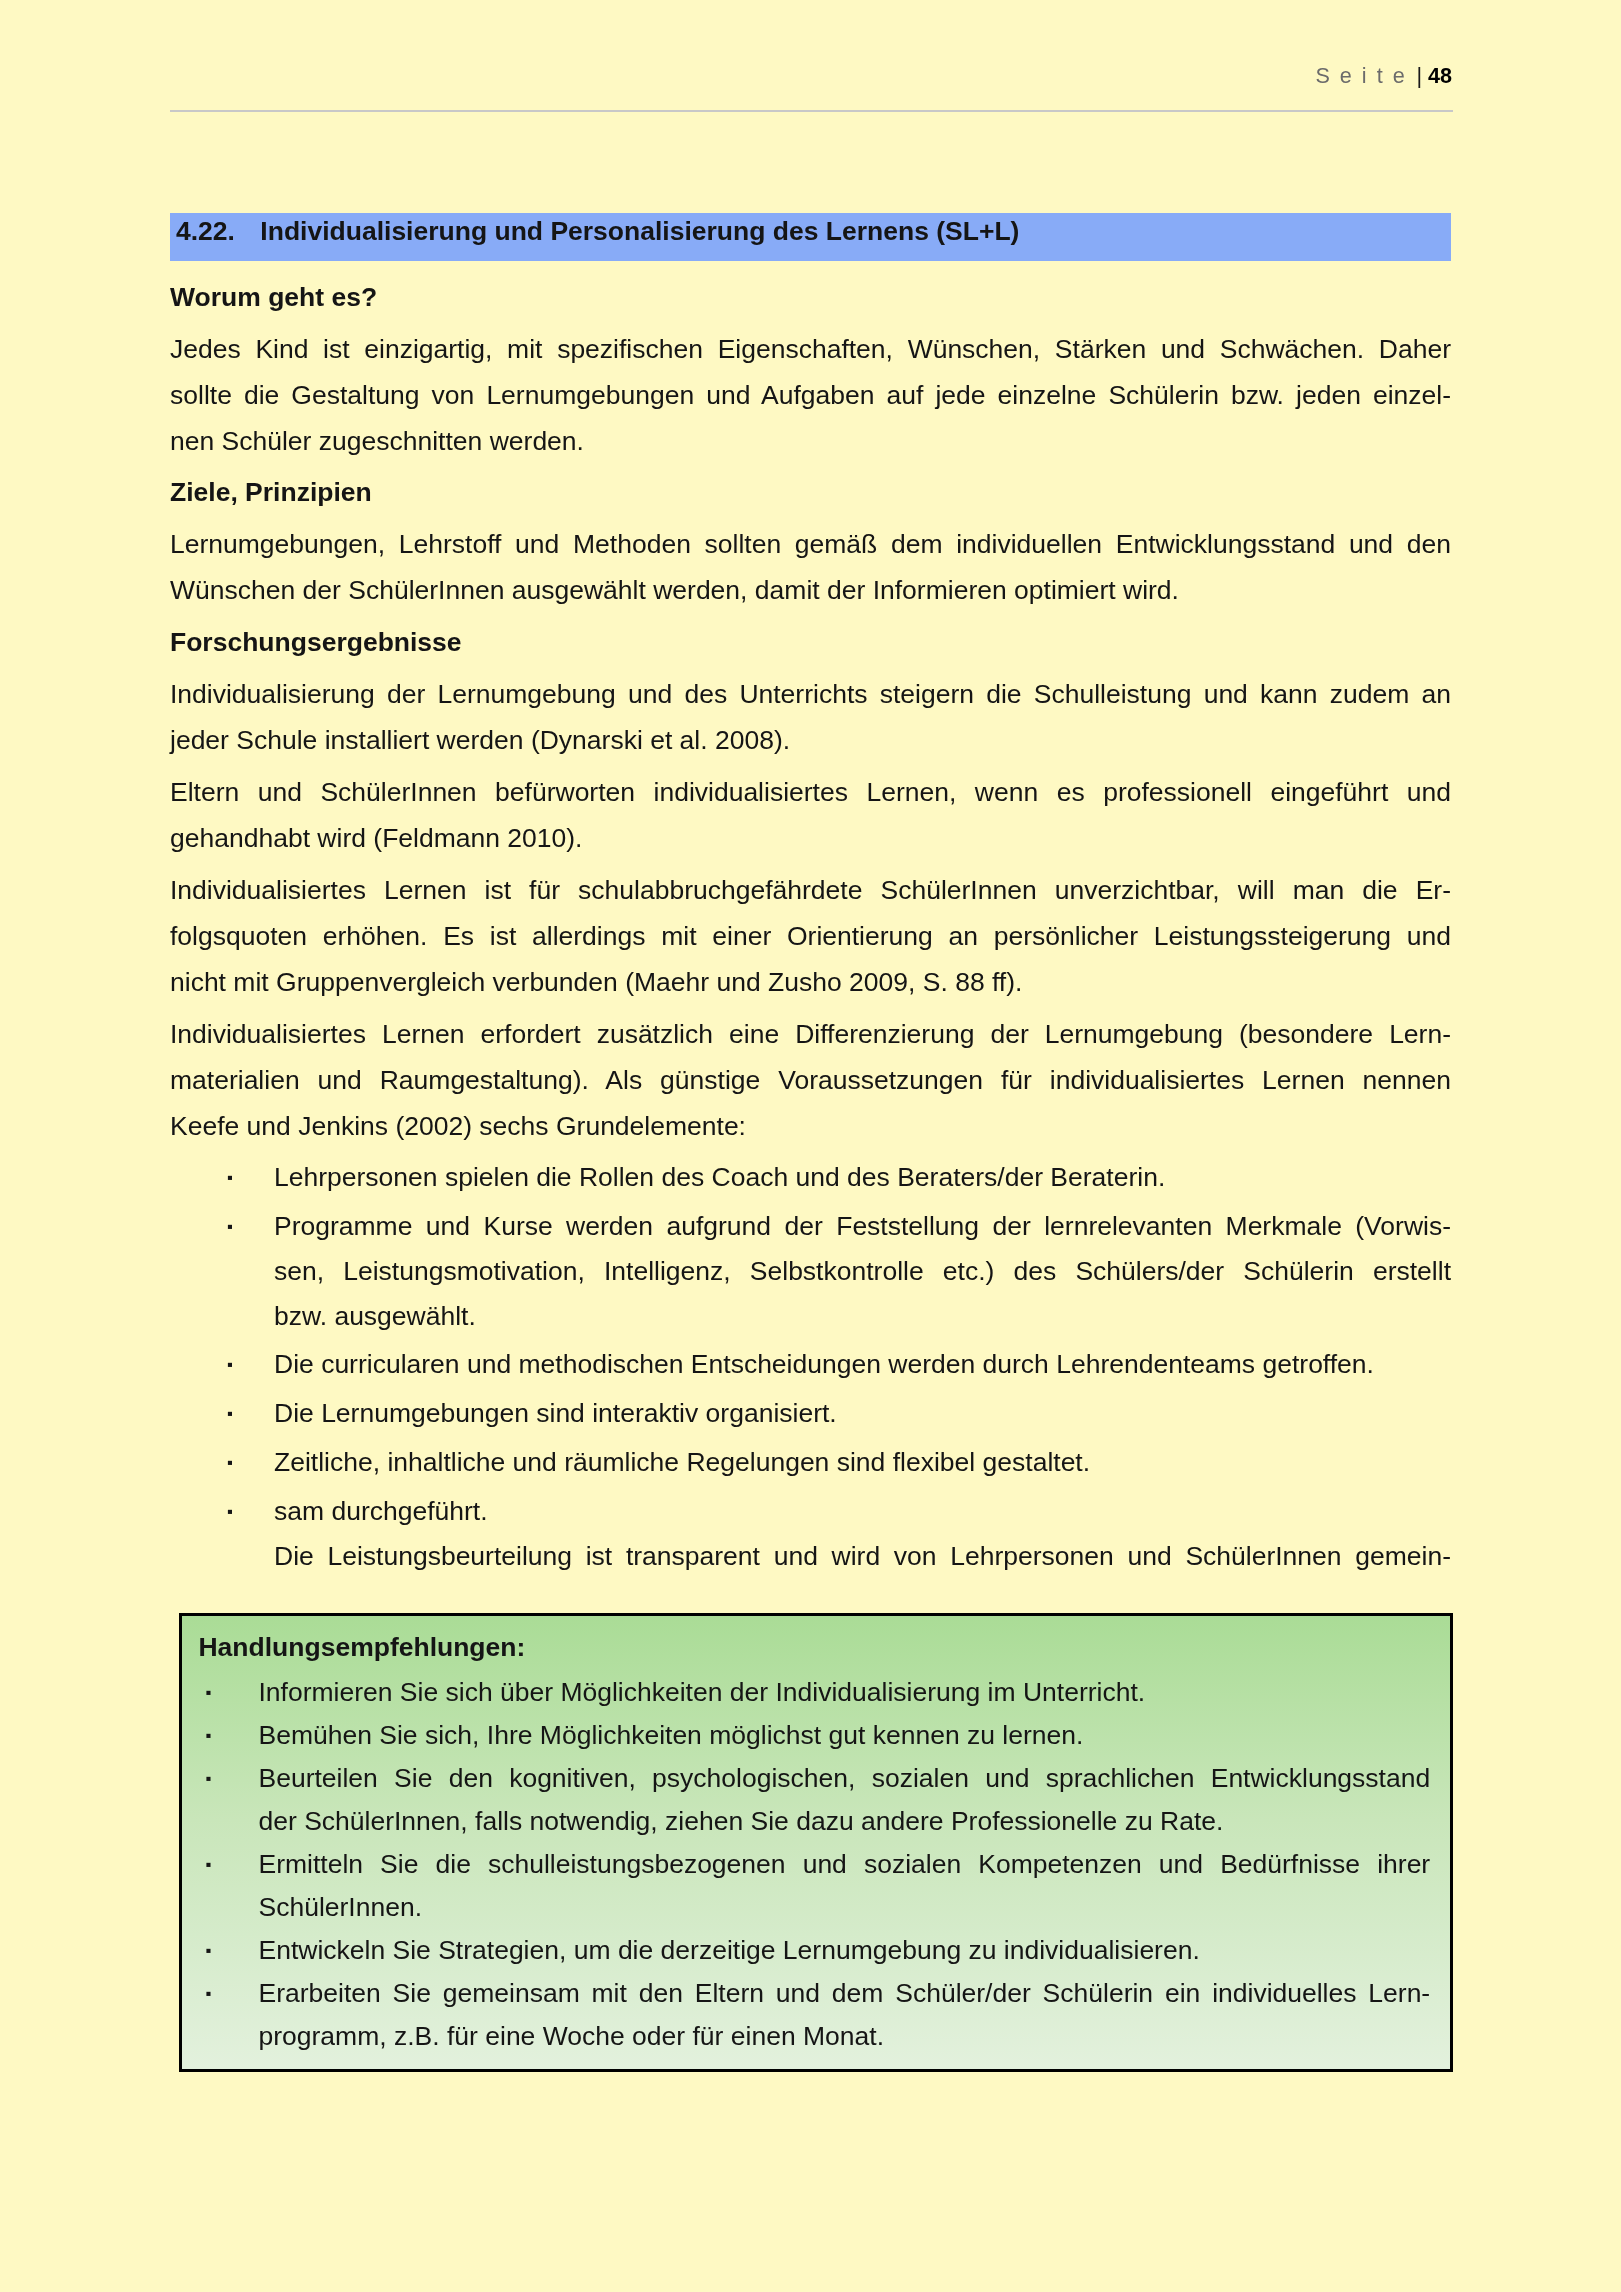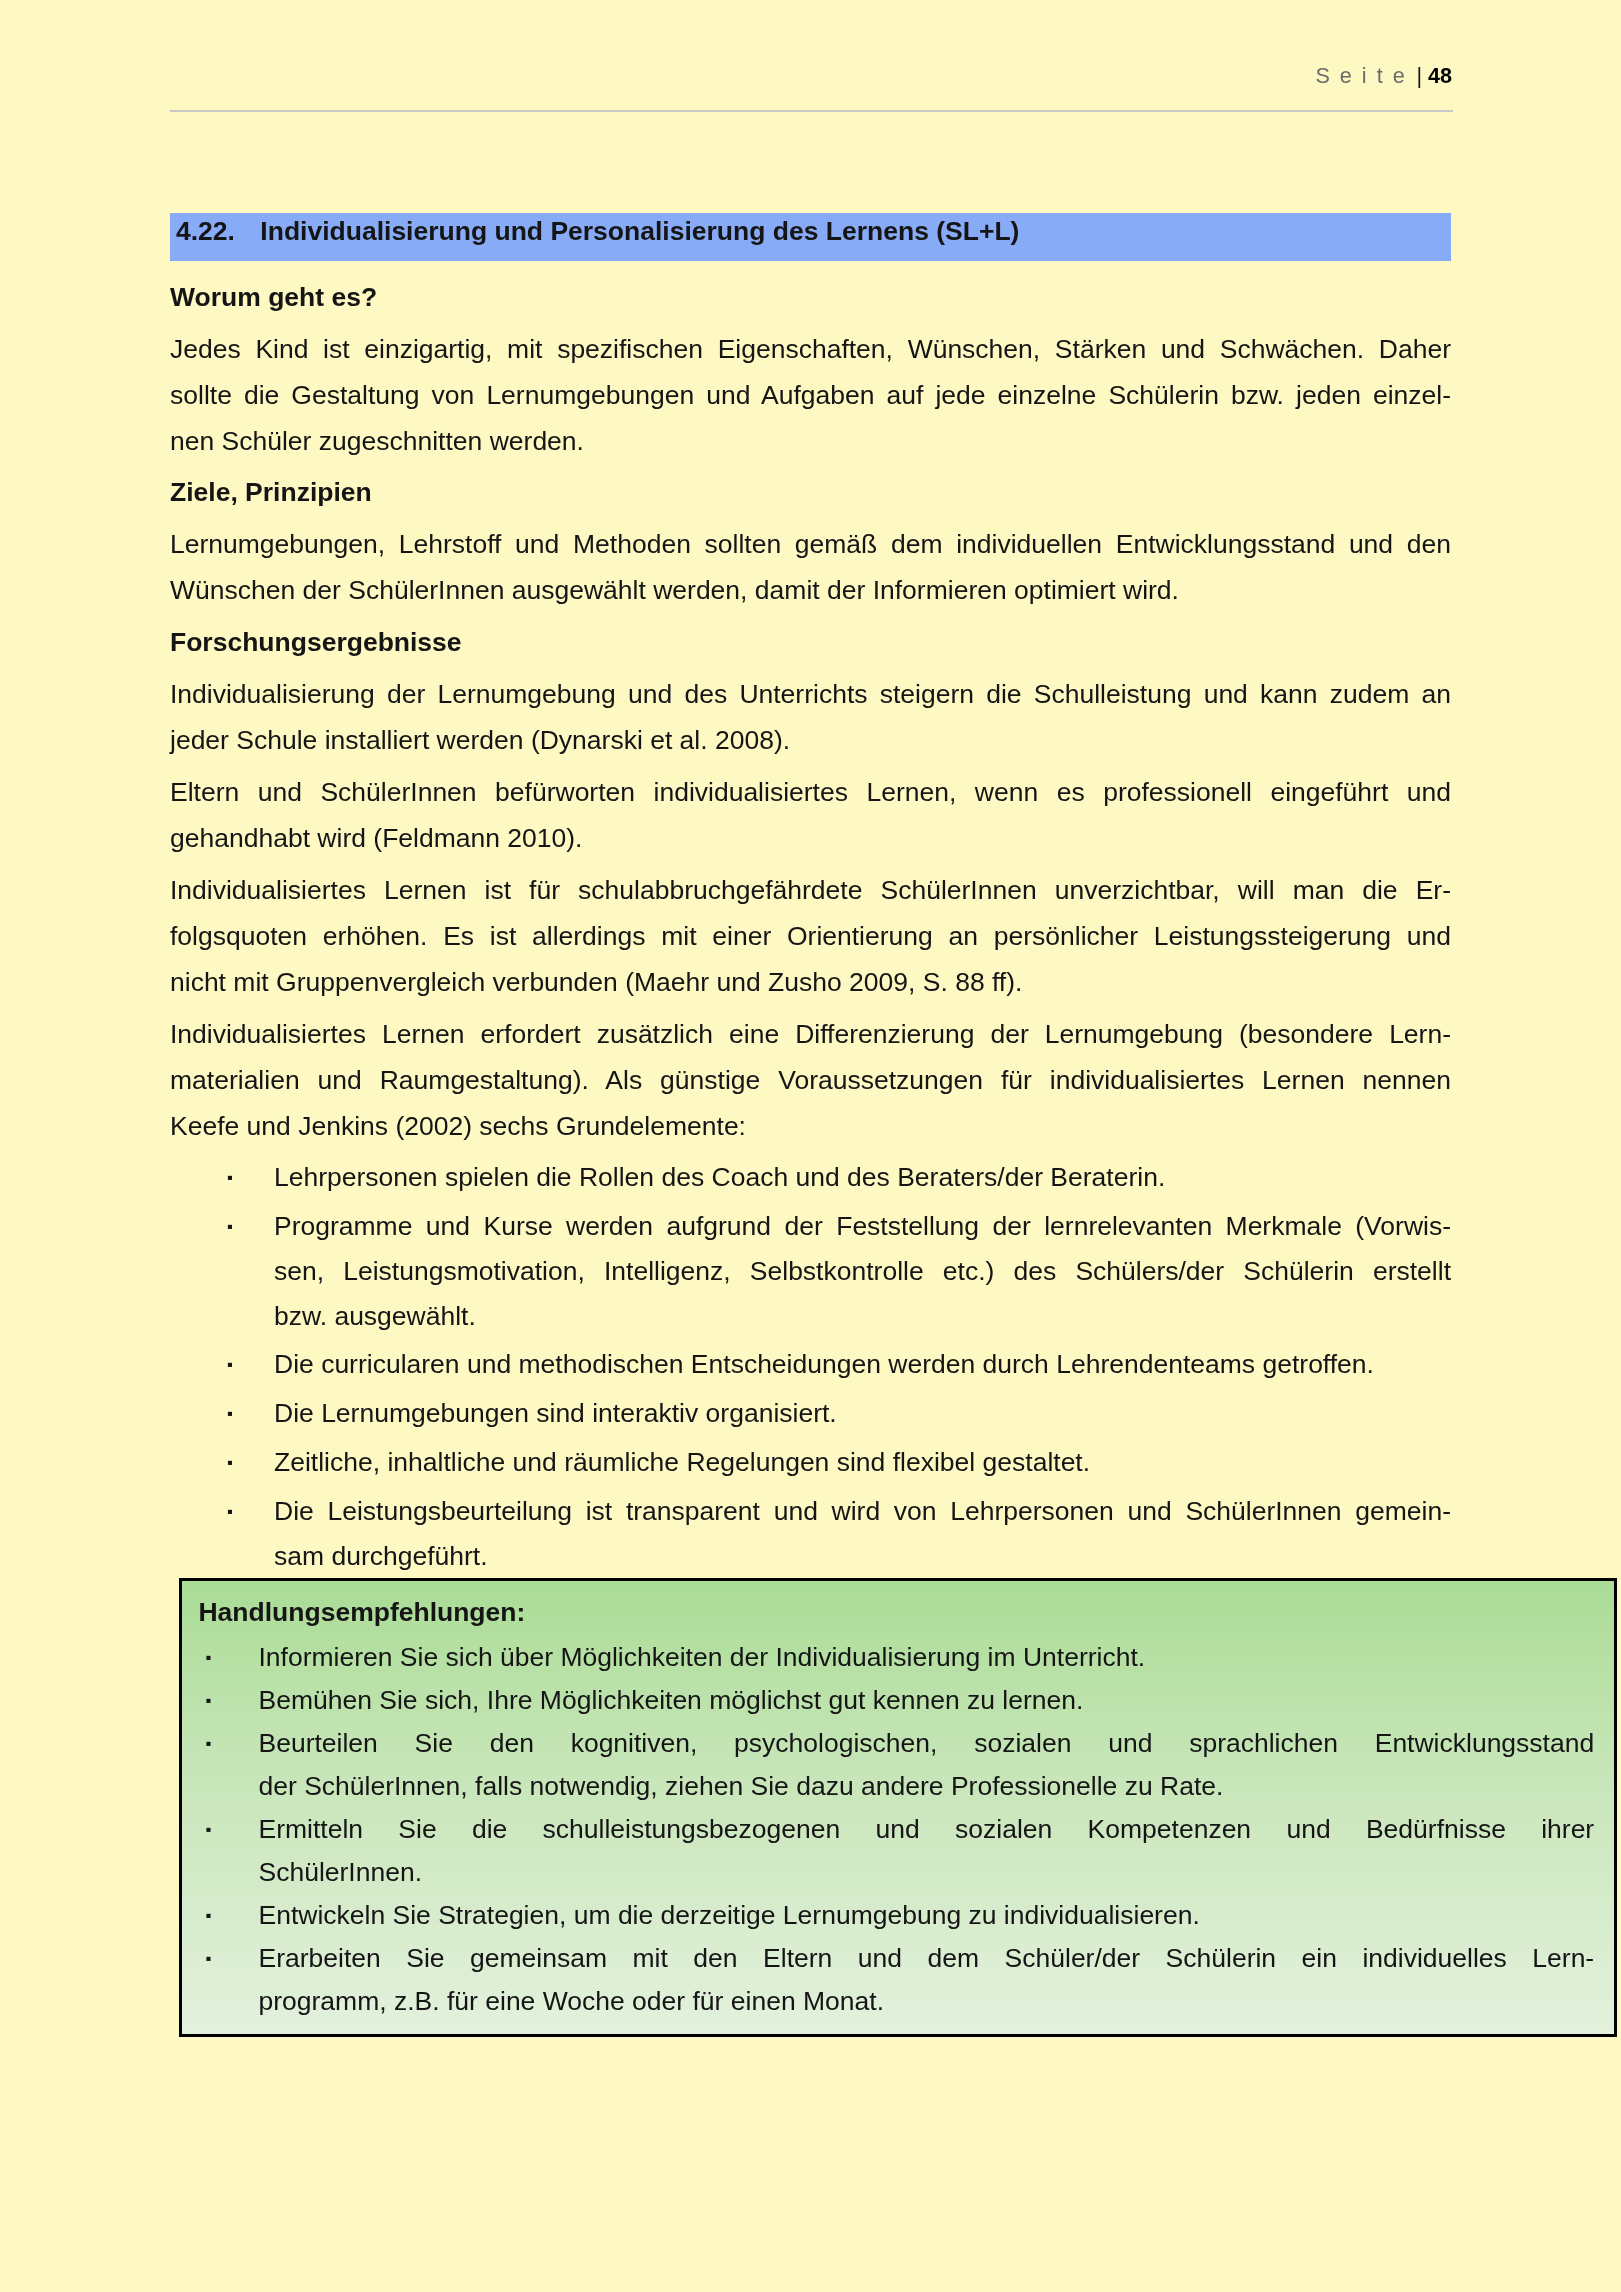--- a/index.html
+++ b/index.html
@@ -49,21 +49,21 @@
   .subheading{font-weight:700;margin:0 0 5.9px 0;}
   .para{margin:0 0 5.9px 0;}
   .ln{white-space:nowrap;}
   .ln.j{white-space:normal;text-align:justify;text-align-last:justify;}
   
   .blist{margin:0;}
   .blist .bitem{position:relative;padding-left:104px;margin-bottom:3.9px;line-height:45px;}
   .blist .marker{position:absolute;left:57px;top:0;font-size:16.7px;line-height:45px;}
   
   .rec-box{
-    position:absolute;left:8.8px;top:1365px;width:1438px;height:459px;
+    position:absolute;left:8.8px;top:1400px;width:1274px;height:459px;
     box-sizing:border-box;
     border:3.9px solid var(--box-border);
     background:linear-gradient(to bottom,var(--box-grad-top) 0%,var(--box-grad-mid) 45%,var(--box-grad-bottom) 100%);
     padding:9.8px 19.6px 9.8px 16.7px;
     font-size:26.5px;line-height:43px;
   }
   .rec-box .box-title{font-weight:700;margin-bottom:2px;}
   .rec-box .bitem{position:relative;padding-left:60px;}
   .rec-box .marker{position:absolute;left:6.9px;top:0;font-size:16.7px;line-height:43px;}
 </style>
@@ -132,22 +132,22 @@
           <div class="bitem">
             <span class="marker">▪</span>
             <div class="ln">Die Lernumgebungen sind interaktiv organisiert.</div>
           </div>
           <div class="bitem">
             <span class="marker">▪</span>
             <div class="ln">Zeitliche, inhaltliche und räumliche Regelungen sind flexibel gestaltet.</div>
           </div>
           <div class="bitem">
             <span class="marker">▪</span>
+            <div class="ln">sam durchgeführt.</div>
             <div class="ln j">Die Leistungsbeurteilung ist transparent und wird von Lehrpersonen und SchülerInnen gemein-</div>
-            <div class="ln">sam durchgeführt.</div>
           </div>
         </div>
       </div>
 
     <div class="rec-box">
       <div class="box-title">Handlungsempfehlungen:</div>
       <div id="box-items">
           <div class="bitem">
             <span class="marker">▪</span>
             <div class="ln">Informieren Sie sich über Möglichkeiten der Individualisierung im Unterricht.</div>

